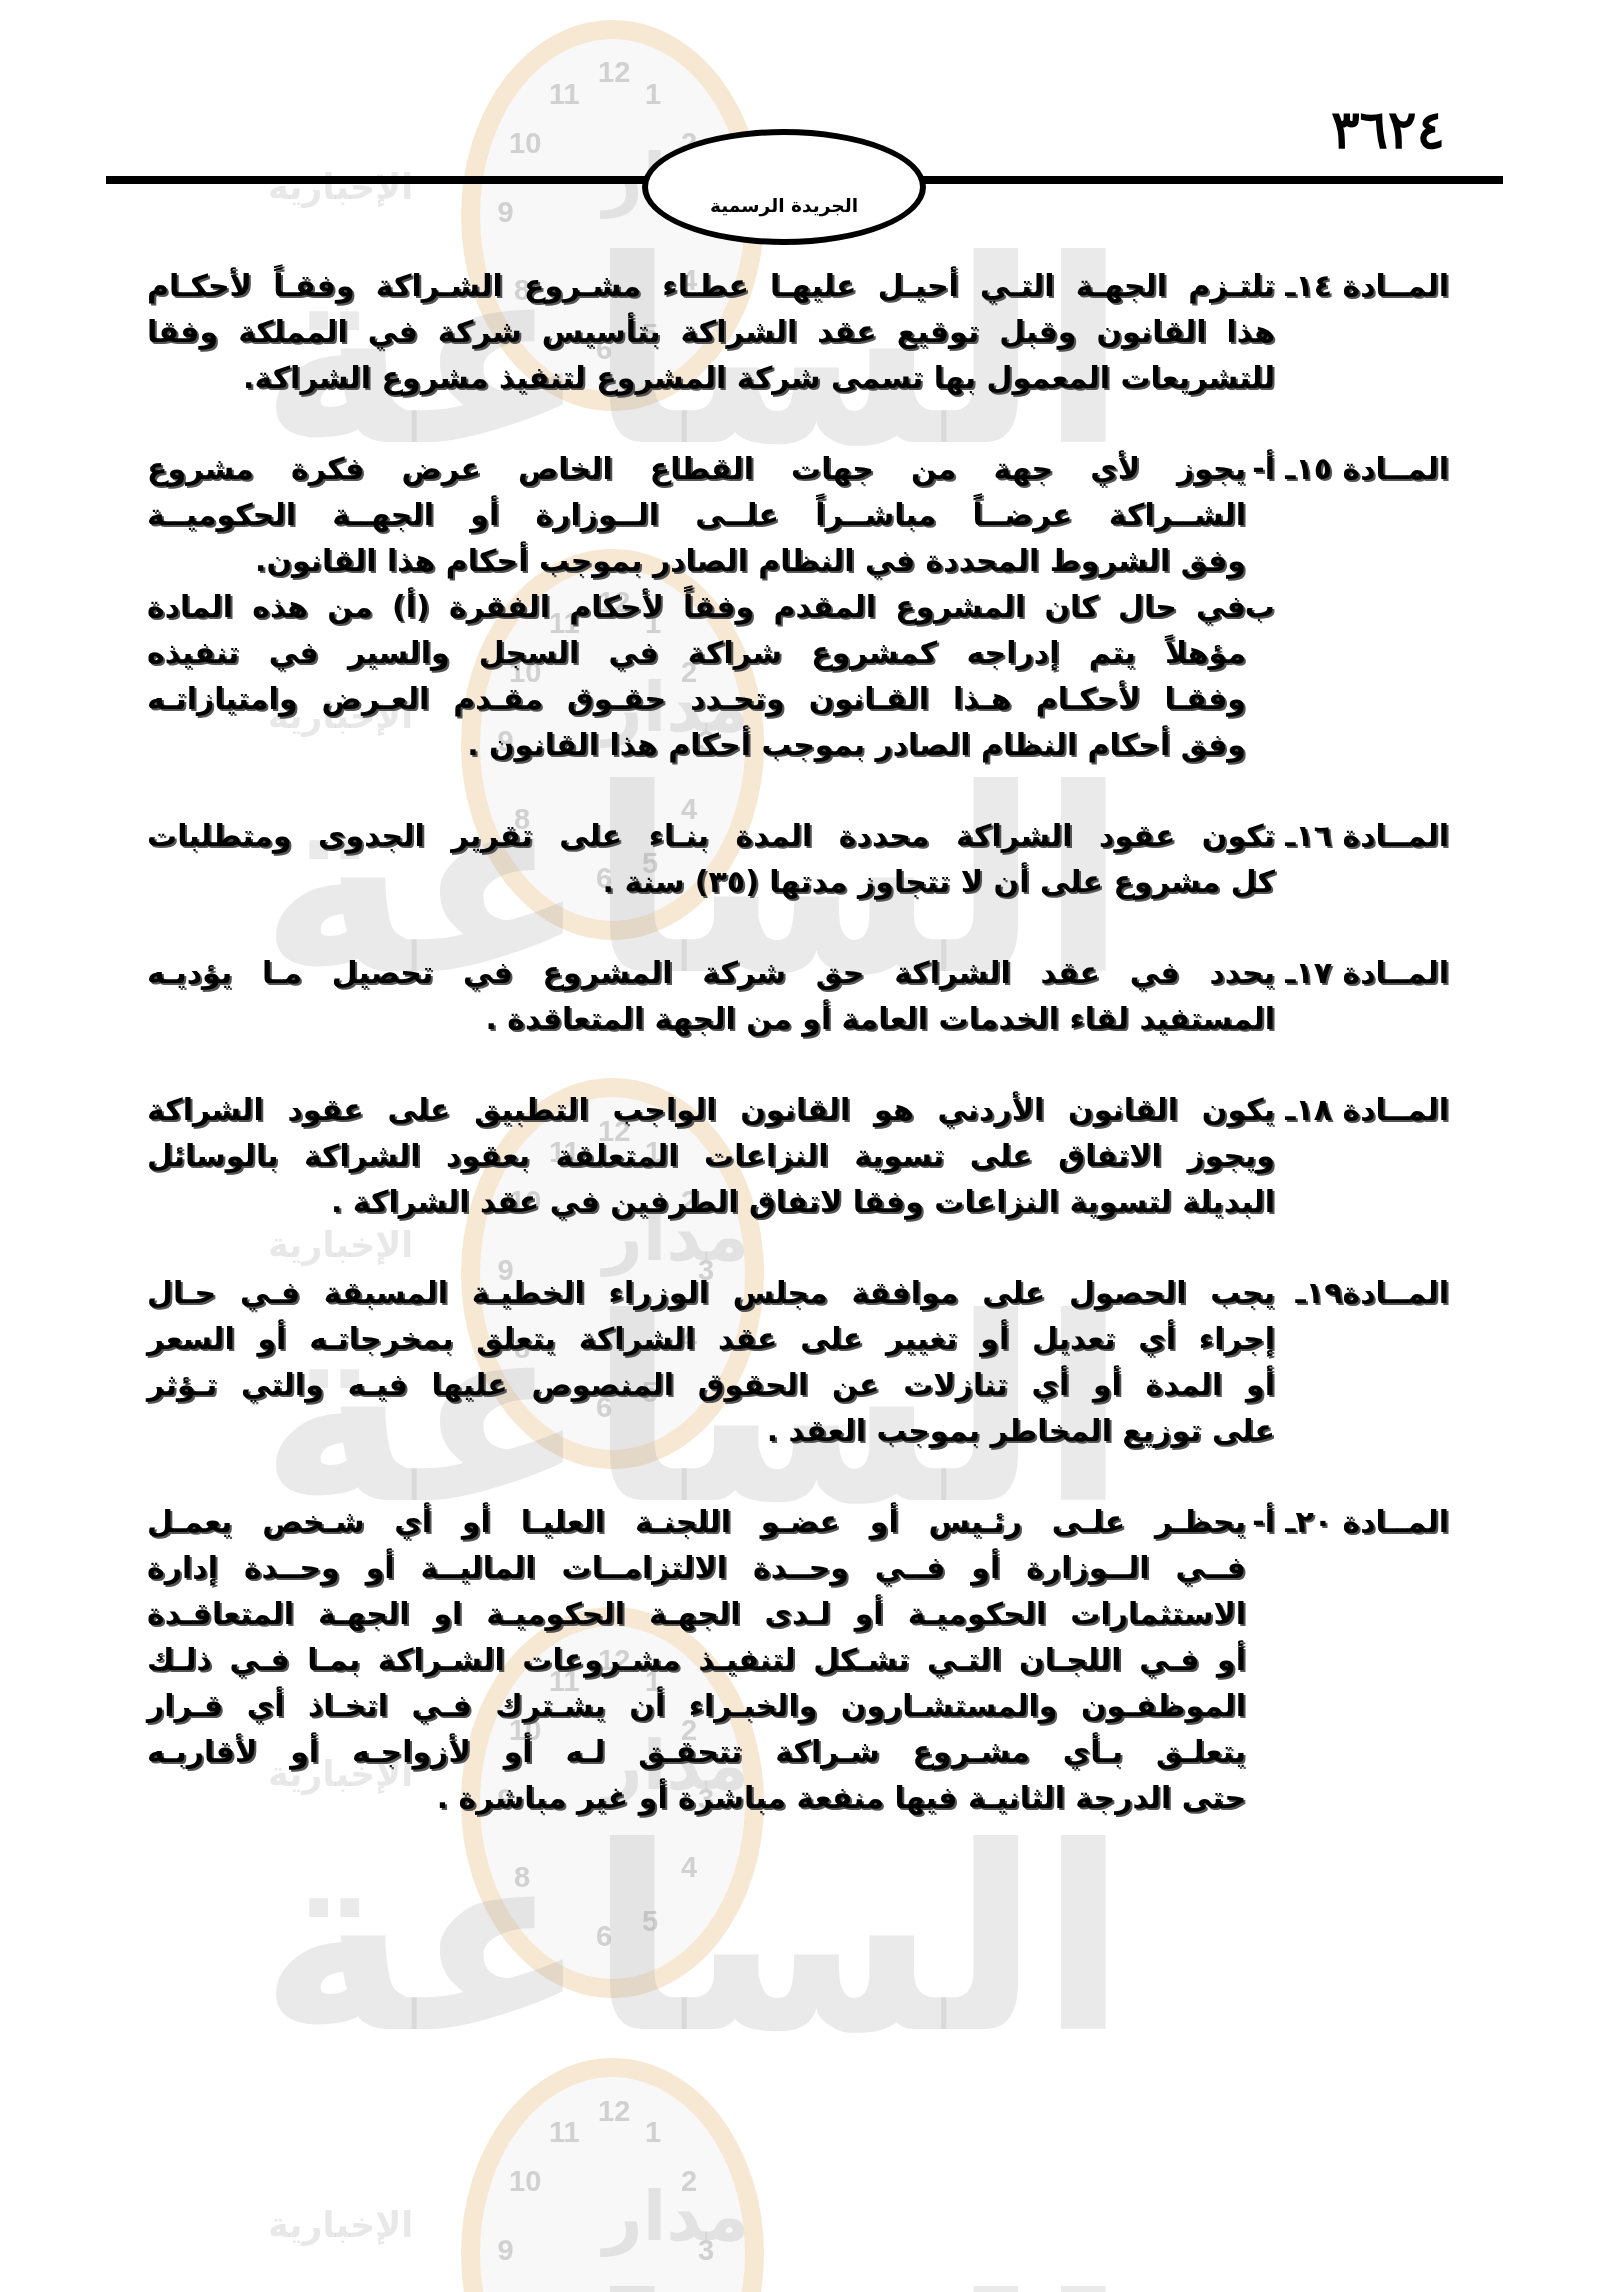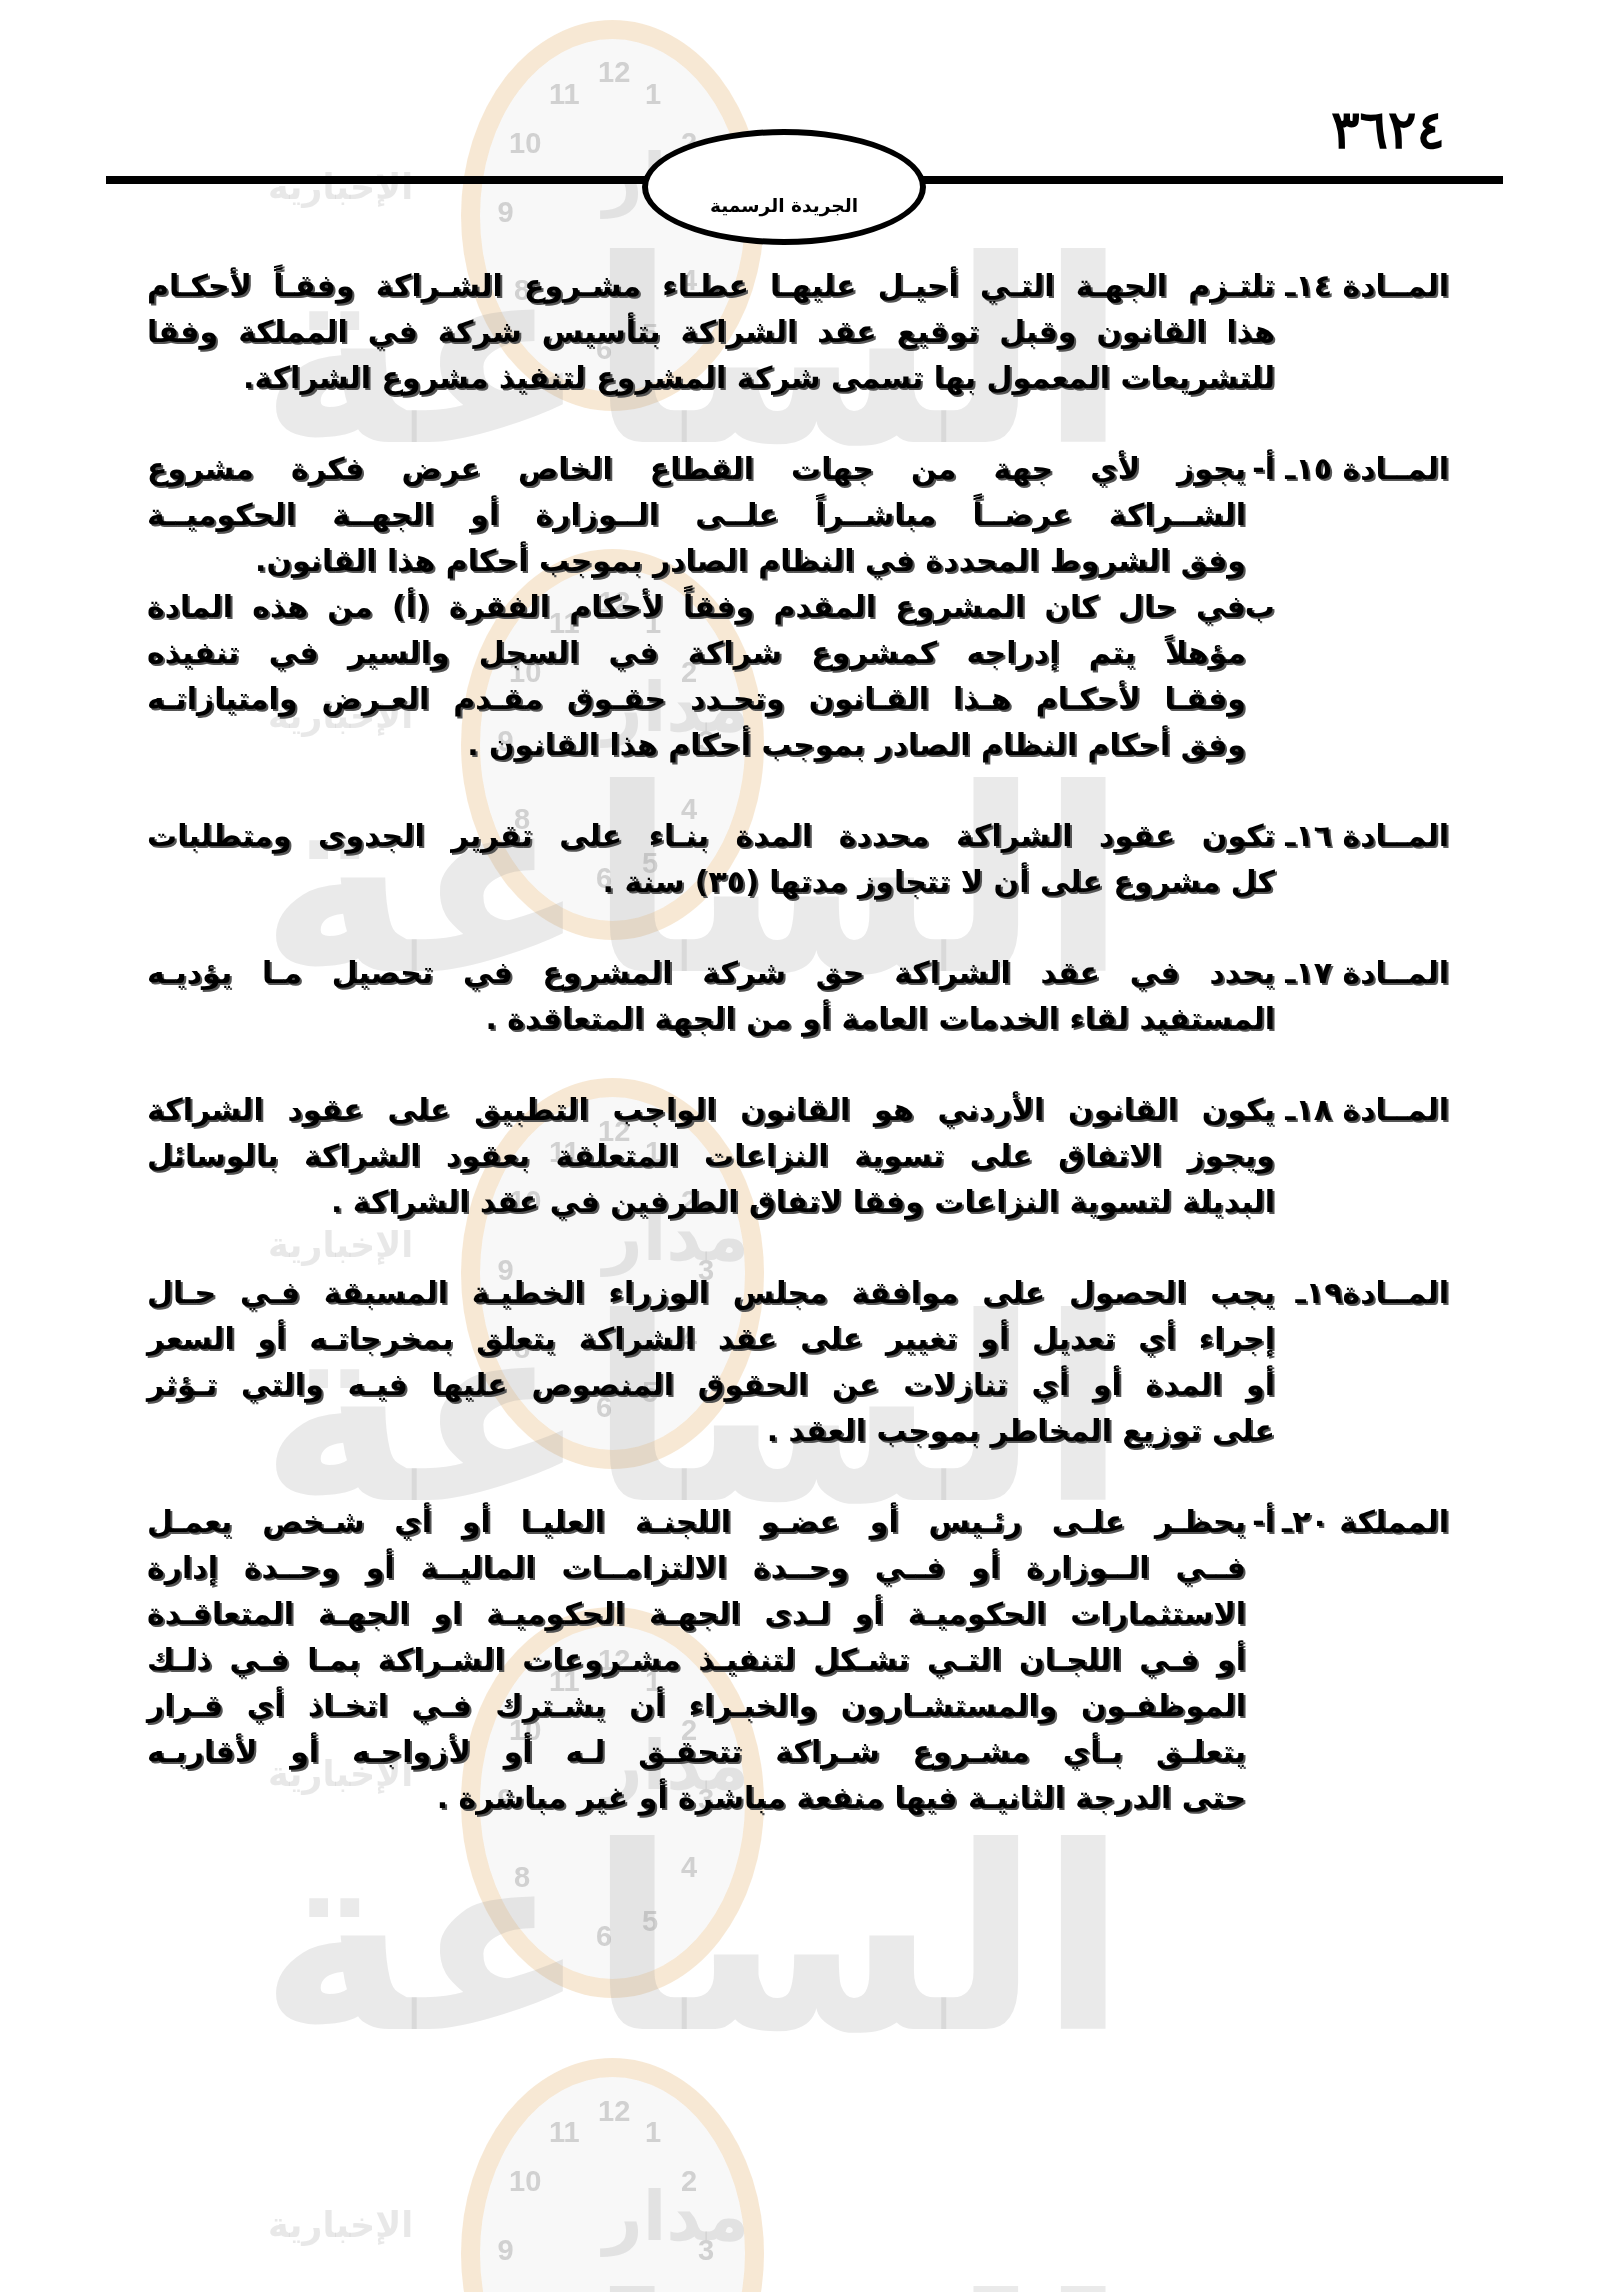--- a/index.html
+++ b/index.html
@@ -236,21 +236,21 @@
               <div class="line">إجراء أي تعديل أو تغيير على عقد الشراكة يتعلق بمخرجاتـه أو السعر</div>
               <div class="line">أو المدة أو أي تنازلات عن الحقوق المنصوص عليها فيـه والتي تـؤثر</div>
               <div class="line last">على توزيع المخاطر بموجب العقد .</div>
             </div>
           </div>
         </div>
       </div>
     </div>
     <div class="article">
       <div class="art-row">
-        <div class="art-label">المملكة ٢٠ـ</div>
+        <div class="art-label">المــادة ٢٠ـ</div>
         <div class="art-body">
           <div class="para">
             <div class="para-letter">أ-</div>
             <div class="para-text">
               <div class="line">يحظـر علـى رئـيس أو عضـو اللجنـة العليـا أو أي شـخص يعمـل</div>
               <div class="line">فــي الــوزارة أو فــي وحــدة الالتزامــات الماليــة أو وحــدة إدارة</div>
               <div class="line">الاستثمارات الحكوميـة أو لـدى الجهـة الحكوميـة او الجهـة المتعاقـدة</div>
               <div class="line">أو فـي اللجـان التـي تشـكل لتنفيـذ مشـروعات الشـراكة بمـا فـي ذلـك</div>
               <div class="line">الموظفـون والمستشـارون والخبـراء أن يشـترك فـي اتخـاذ أي قـرار</div>
               <div class="line">يتعلـق بـأي مشـروع شـراكة تتحقـق لـه أو لأزواجـه أو لأقاربـه</div>

